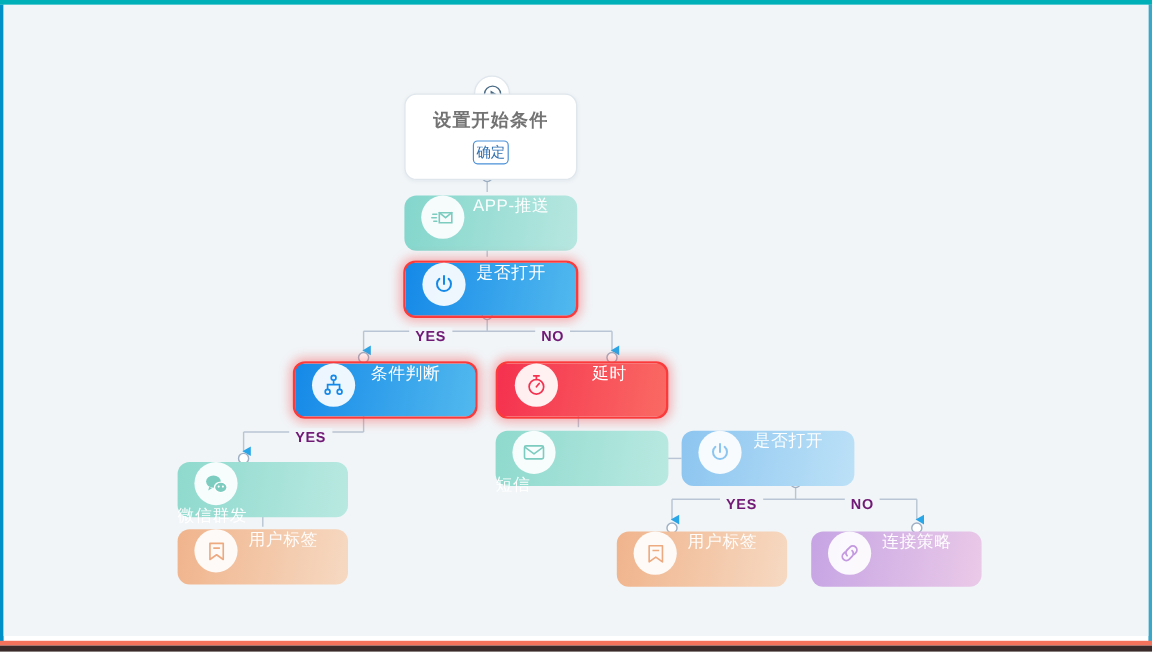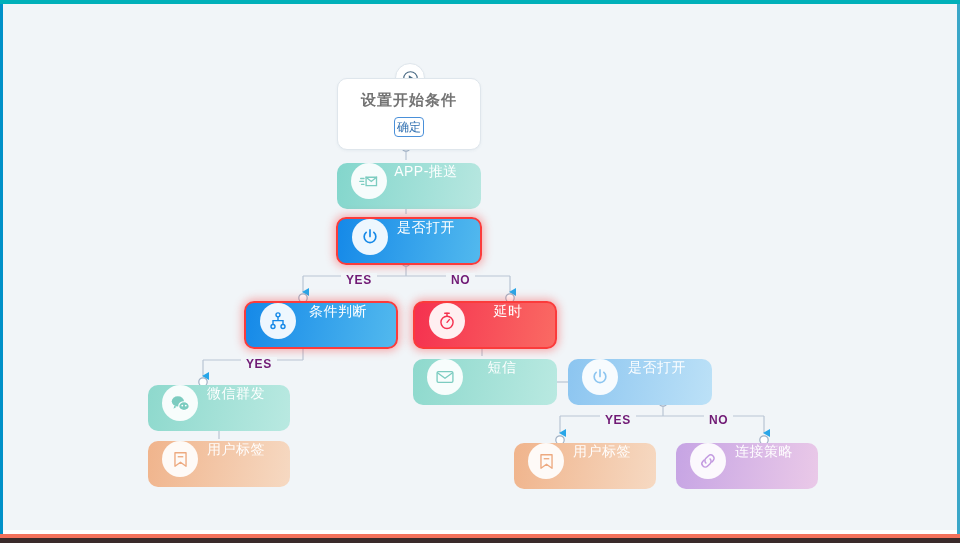--- a/index.html
+++ b/index.html
@@ -57,21 +57,21 @@
   }
   #start-badge{
     position:absolute;left:392px;top:59px;width:28px;height:28px;
     border-radius:50%;background:#ffffff;border:1px solid #dfe6ec;
     display:flex;align-items:center;justify-content:center;
     box-shadow:0 1px 2px rgba(80,110,140,.08);
   }
 
   
   .t-teal{background:linear-gradient(100deg,#83d6cc 0%,#b7e7e0 100%);}
-  .t-teal2{background:linear-gradient(100deg,#8ed9cd 0%,#b9e9e1 100%);}
+  .t-teal2{background:linear-gradient(100deg,#8ed9cd 0%,#b9e9e1 100%);flex-direction:column;}
   .t-orange{background:linear-gradient(100deg,#f0b48c 0%,#f6d9c2 100%);font-family:Liberation Serif, serif;}
   .t-purple{background:linear-gradient(100deg,#c6a4e4 0%,#eac9e8 100%);}
   .t-blue-lt{background:linear-gradient(100deg,#8cc5f0 0%,#bce1f7 100%);}
   .t-blue-str{background:linear-gradient(100deg,#1589e8 0%,#52b9ee 100%);}
   .t-red-str{background:linear-gradient(100deg,#f5314f 0%,#fa6a63 100%);}
 
   .selected{
     border:2px solid #fb3b3b;
     box-shadow:0 0 9px 2px rgba(251,70,70,.42);
   }

